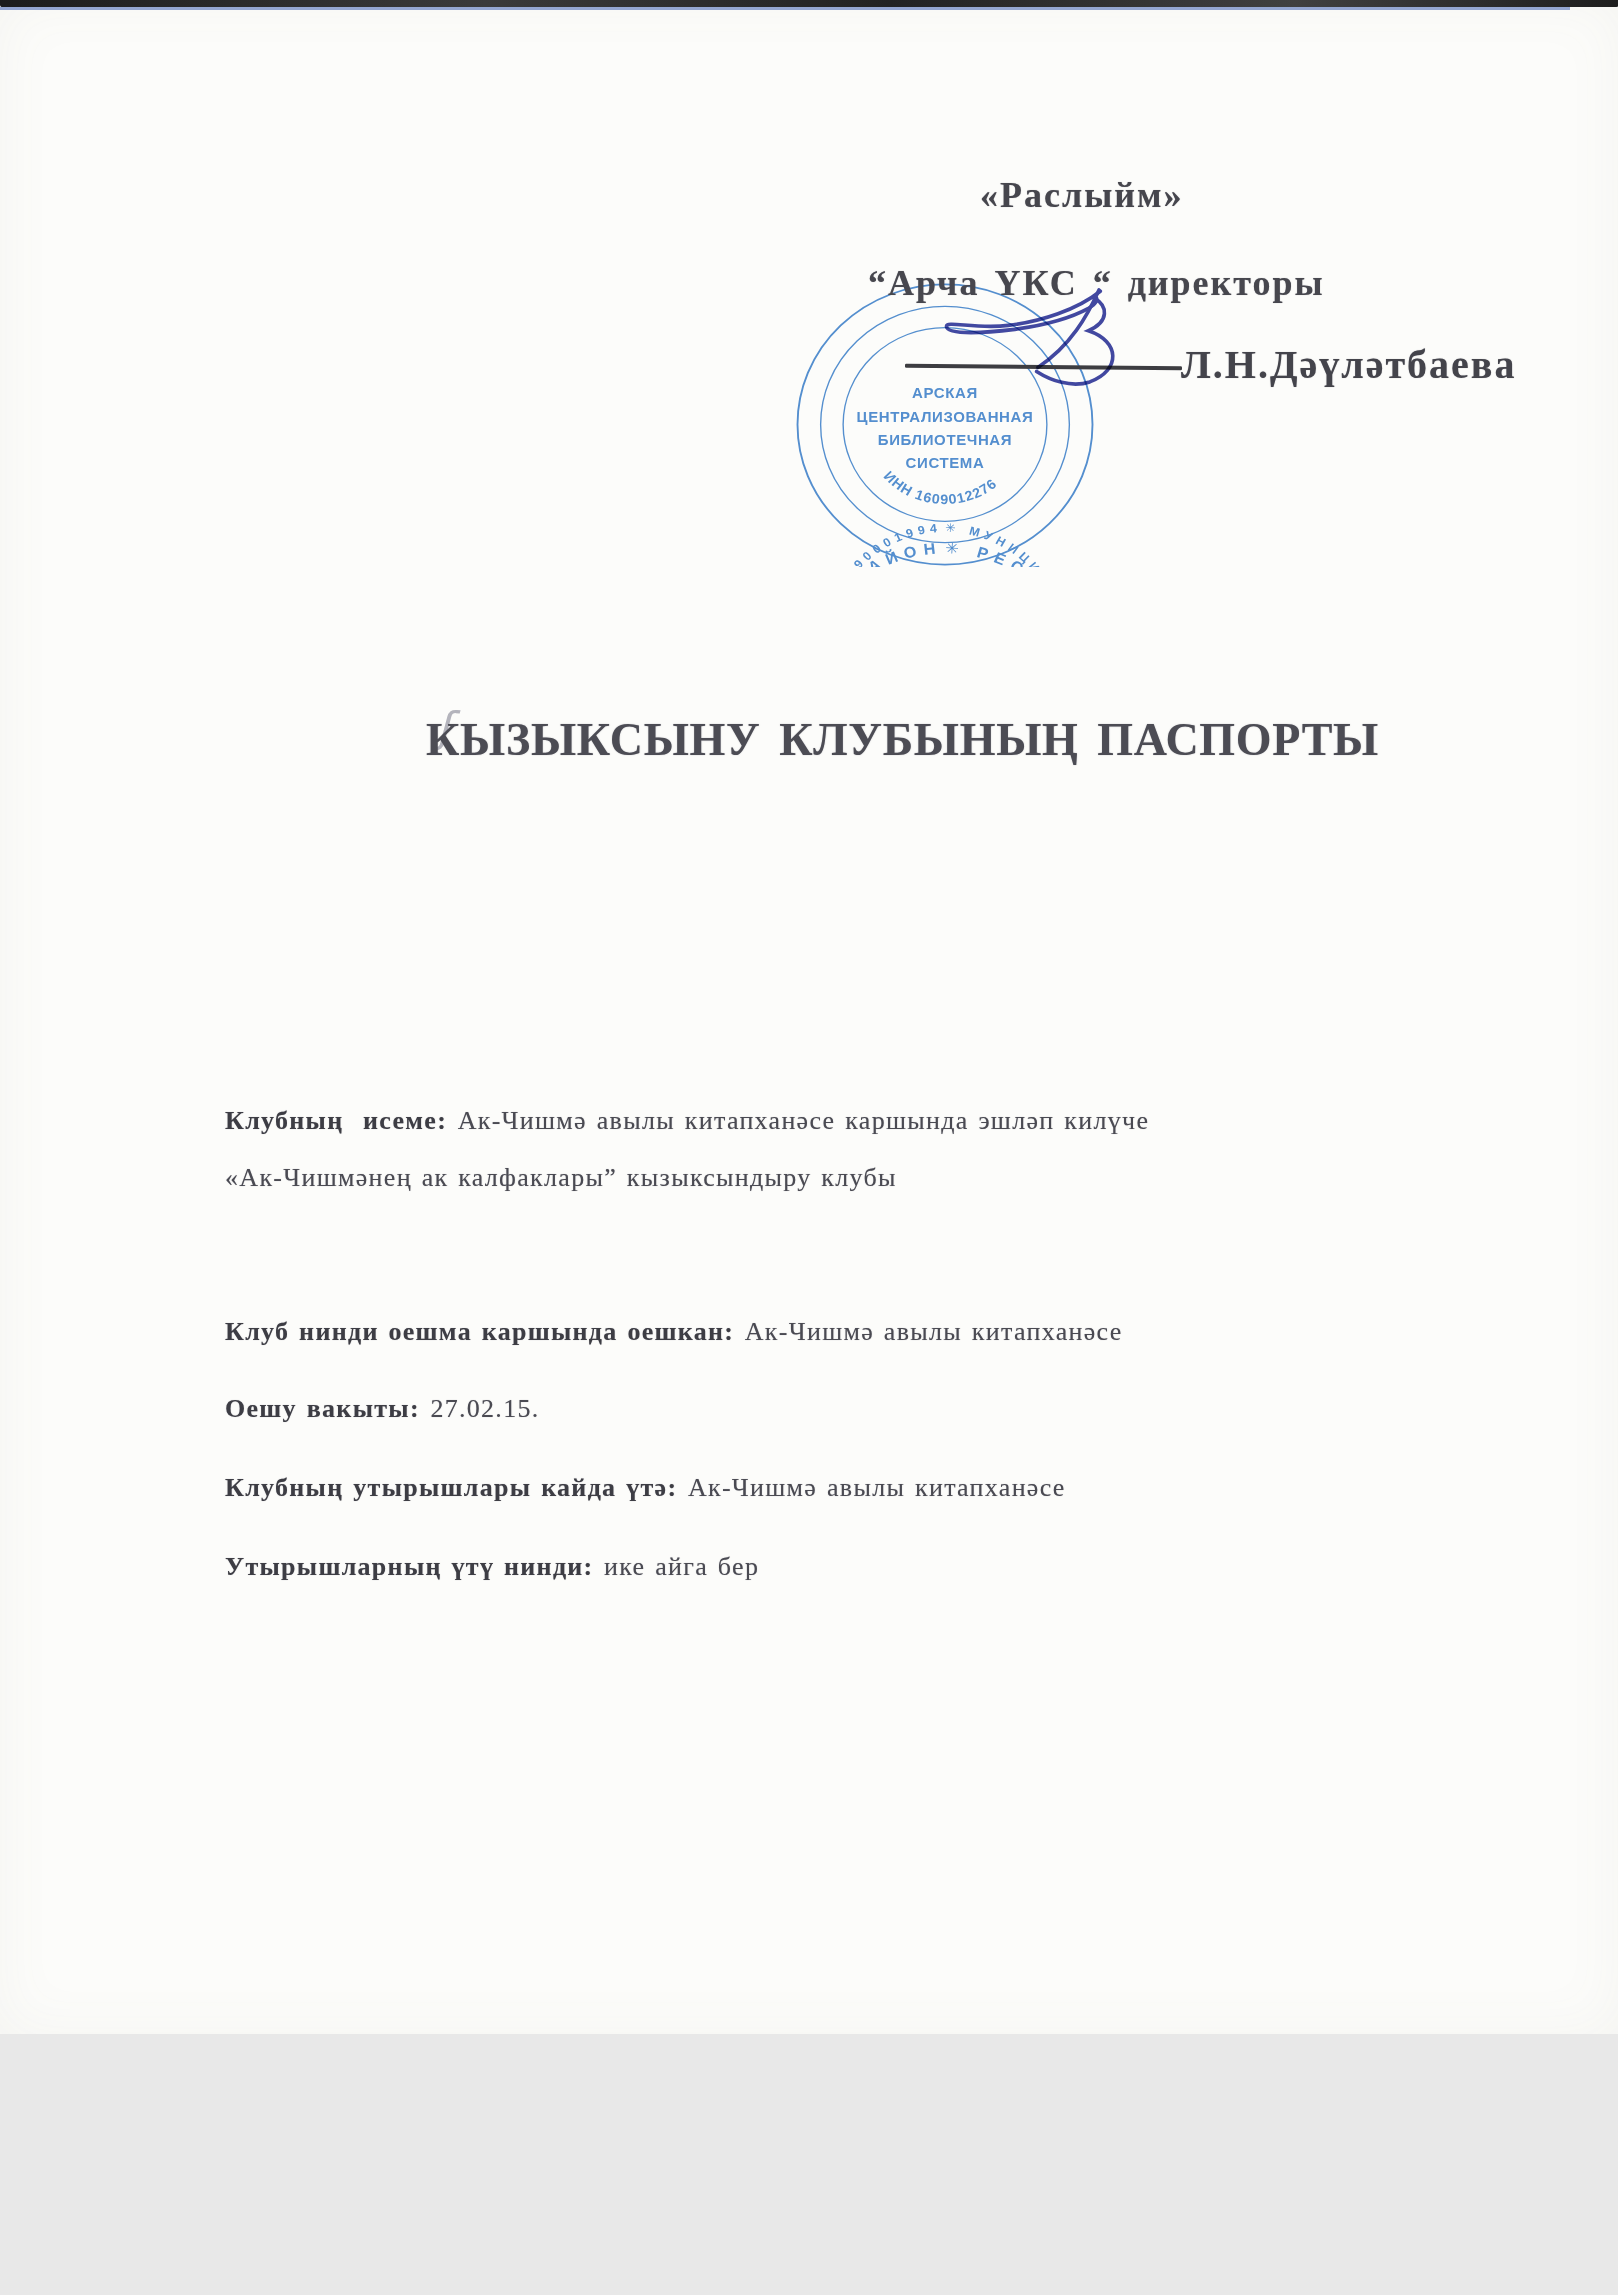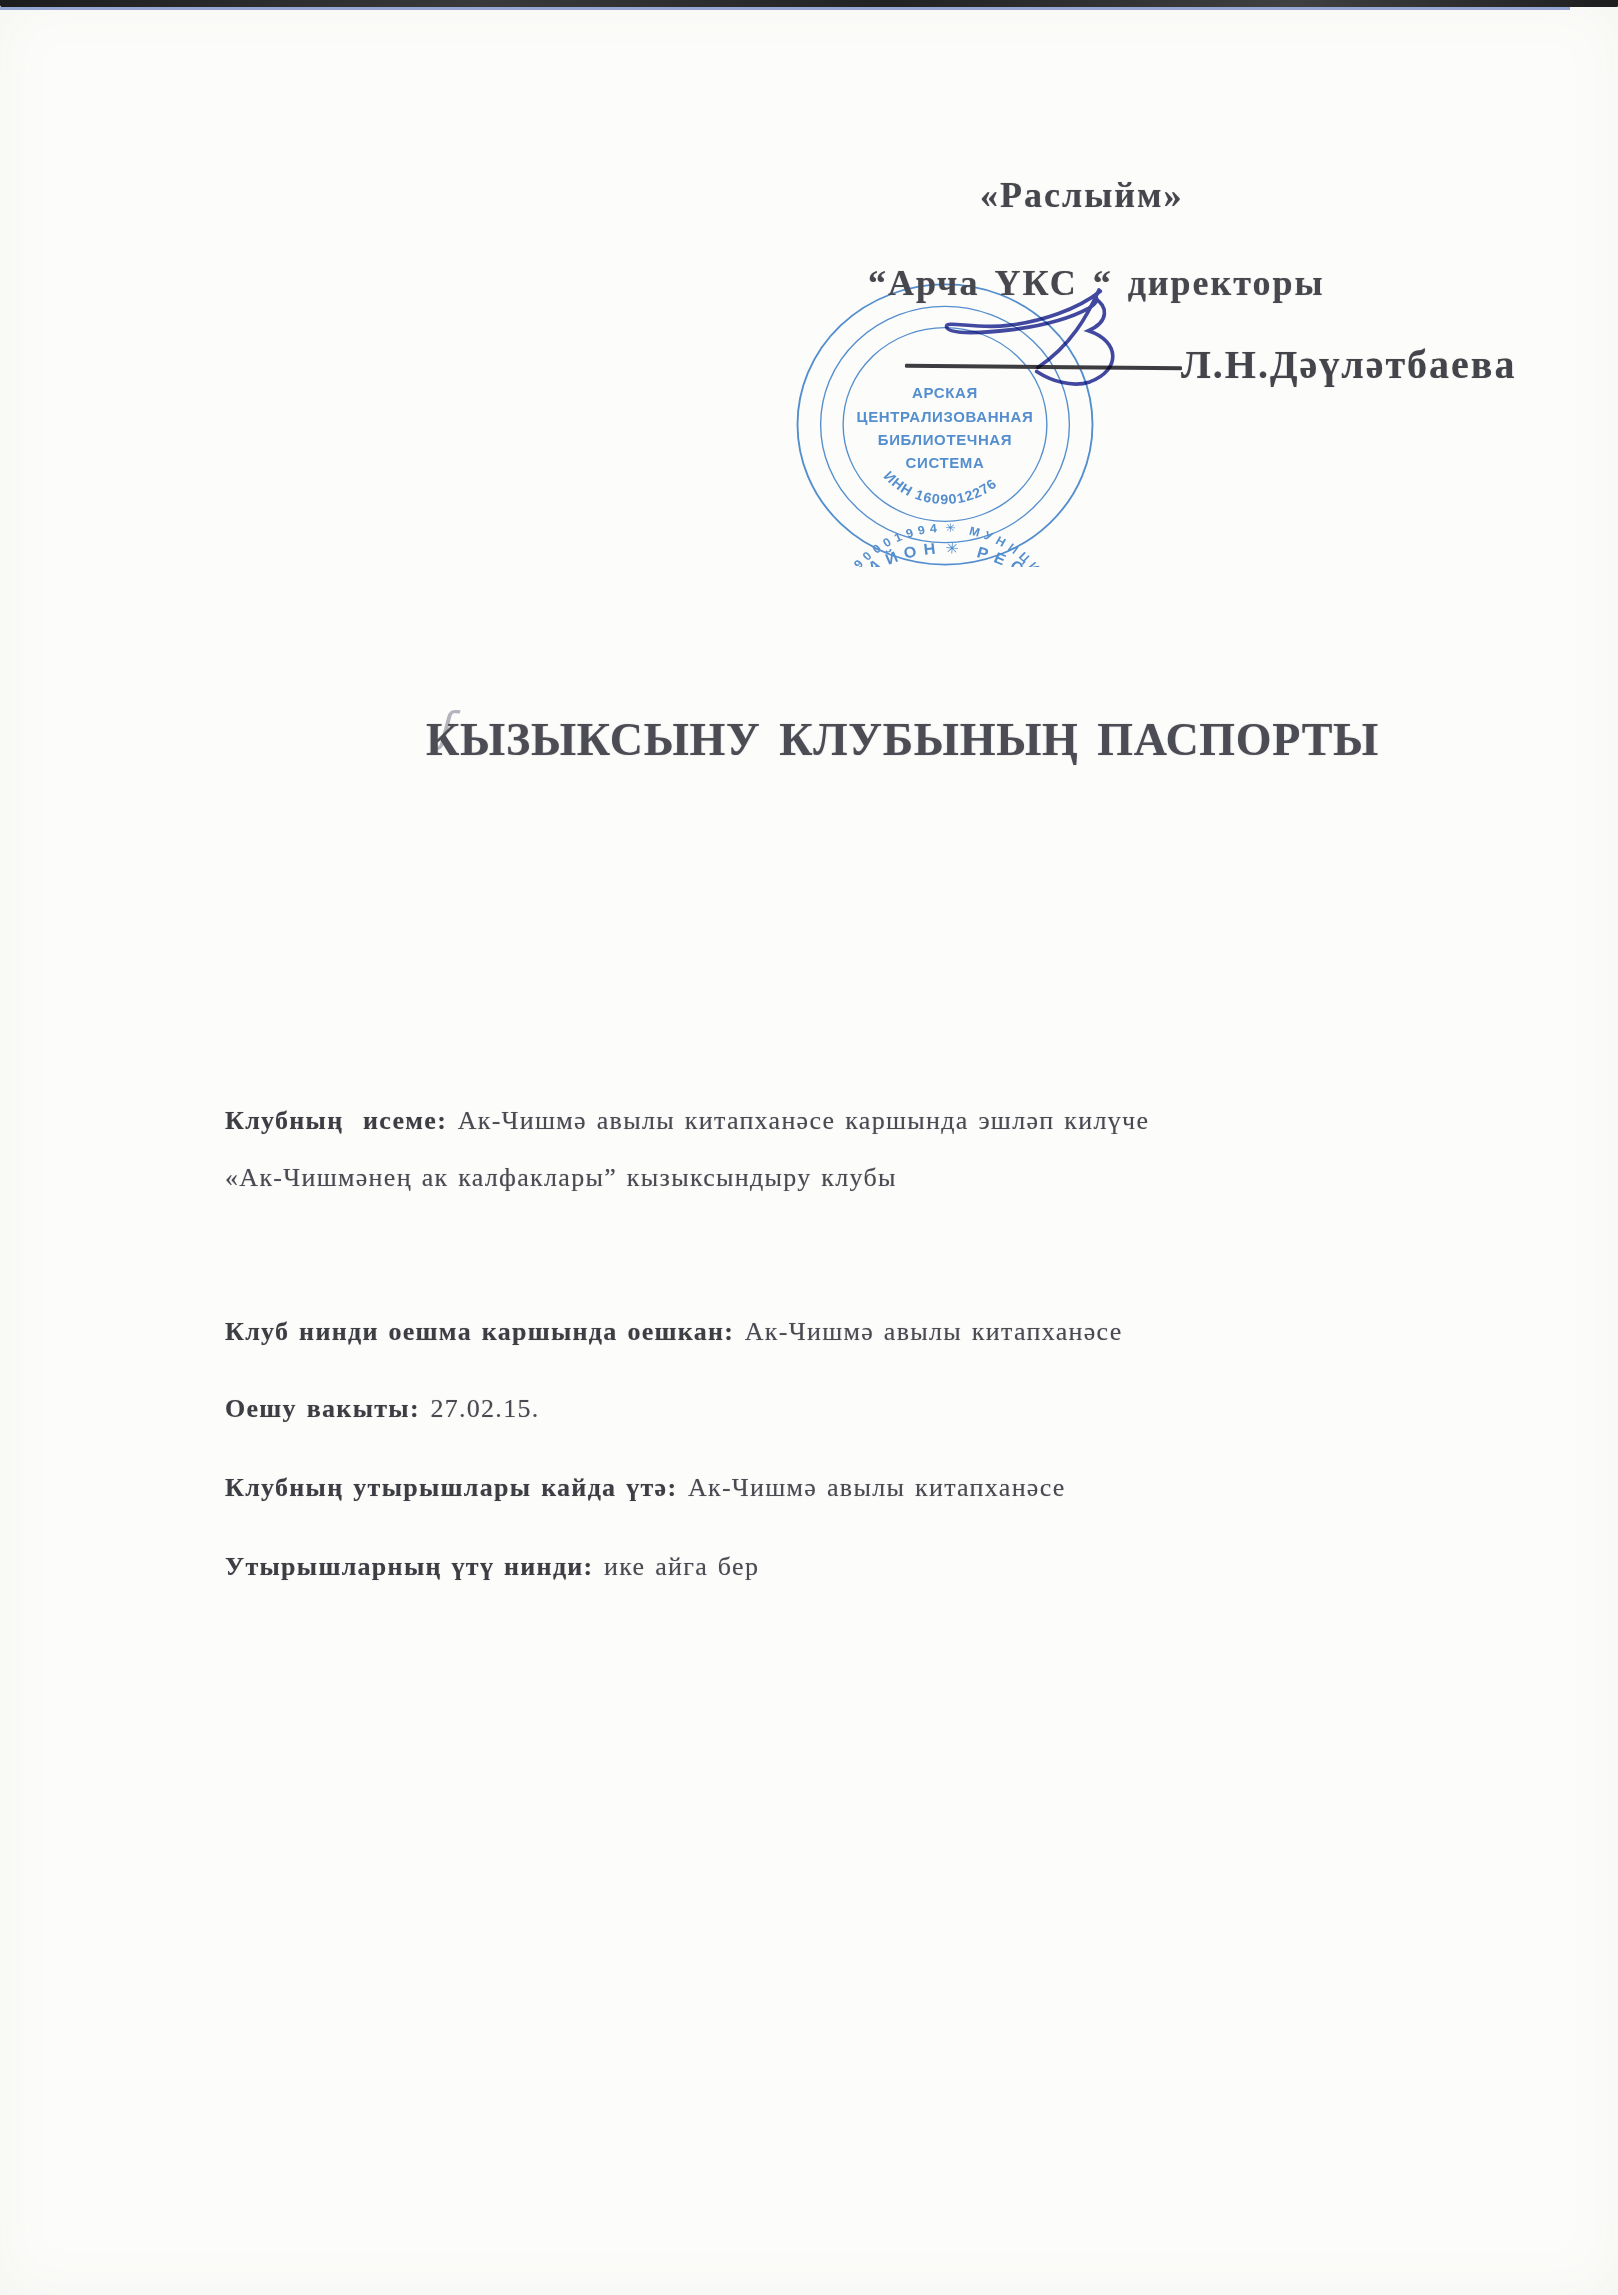--- a/index.html
+++ b/index.html
@@ -1,18 +1,18 @@
 <!DOCTYPE html>
 <html style="font-size:10.5px"><head>
 <meta charset="utf-8">
 <style>
   html,body{margin:0;padding:0;background:#e8e8e8;}
   .page{
     position:relative;
-    width:1619px;height:2295px;
+    width:1619px;height:2034px;
     background:#fcfcfa;
     overflow:hidden;
     font-family:"Liberation Serif","DejaVu Serif",serif;
     box-shadow:inset 0 0 59px rgba(120,115,100,.06);
   }
   
   .scan-edge-top{
     position:absolute;top:0;left:0;width:100%;height:7.2px;
     background:linear-gradient(90deg,#1c1c1c,#3a3a3a 30%,#222 55%,#404040 80%,#1e1e1e);
     border-radius:0 0 2.6px 2.6px;

